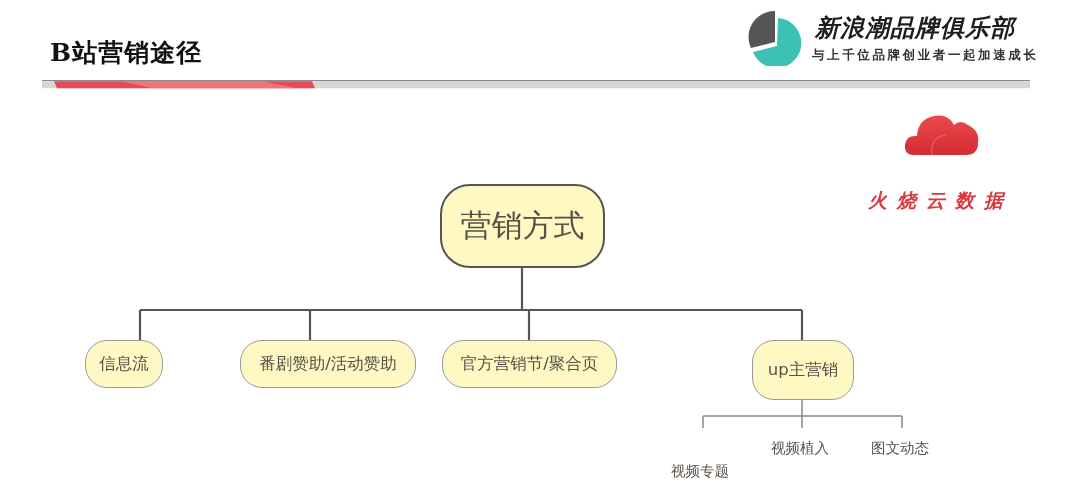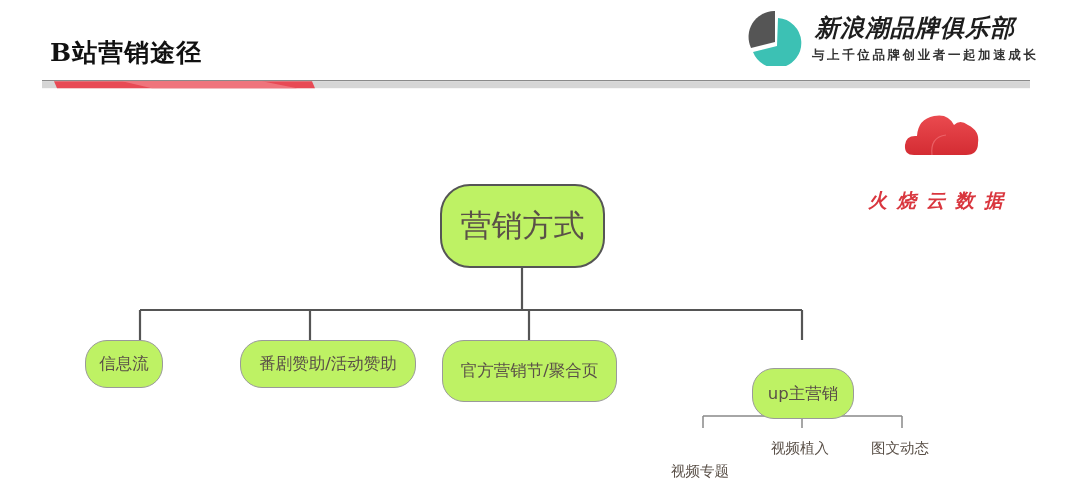--- a/index.html
+++ b/index.html
@@ -9,21 +9,21 @@
            font-size:25px; color:#111; letter-spacing:1px; font-weight:bold; }
   .title-bar { position:absolute; left:42px; top:80px; width:988px; height:9px; }
   .brand-logo { position:absolute; left:745px; top:8px; width:58px; height:58px; }
   .brand-name { position:absolute; left:815px; top:12px; font-size:24px; font-weight:bold; font-style:italic;
                 color:#1d1d1d; letter-spacing:1px; }
   .brand-slogan { position:absolute; left:812px; top:47px; font-size:12.5px; color:#333; letter-spacing:2.6px; font-weight:bold; }
   .cloud { position:absolute; left:902px; top:107px; width:80px; height:52px; }
   .cloud-label { position:absolute; left:868px; top:165px; font-size:19px; color:#d9363e; letter-spacing:10px;
                  font-family:"DejaVu Serif","Liberation Serif",serif; font-style:italic; font-weight:bold;margin-top:23px; }
   .diagram { position:absolute; left:0; top:0; width:1080px; height:495px; pointer-events:none; }
-  .node { position:absolute; border:1.5px solid #9a9a9a; border-radius:22px; background:#bef264;
+  .node { position:absolute; border:1.5px solid #9a9a9a; border-radius:22px; background:#fef9c3;
           display:flex; align-items:center; justify-content:center; color:#5a5048; font-size:16.5px; box-sizing:border-box; }
   .node.root { border:2px solid #555; border-radius:30px; font-size:31px; color:#5a5048; }
   .leaf { position:absolute; font-size:14.5px; color:#5a5048; }
 </style>
 </head>
 <body>
 
 <div class="title">B站营销途径</div>
 
 <svg class="title-bar" viewBox="0 0 988 9" preserveAspectRatio="none">
@@ -72,22 +72,22 @@
 <div class="node root" style="left:440px;top:184px;width:165px;height:84px;">
   <span>营销方式</span>
 </div>
 
 <div class="node" style="left:85px;top:340px;width:78px;height:48px;">
   <span>信息流</span>
 </div>
 <div class="node" style="left:240px;top:340px;width:176px;height:48px;">
   <span>番剧赞助/活动赞助</span>
 </div>
-<div class="node" style="left:442px;top:340px;width:175px;height:62px;">
+<div class="node" style="left:442px;top:340px;width:175px;height:48px;">
   <span>官方营销节/聚合页</span>
 </div>
-<div class="node" style="left:752px;top:340px;width:102px;height:51px;margin-top:28px;">
+<div class="node" style="left:752px;top:340px;width:102px;height:60px;">
   <span>up主营销</span>
 </div>
 
 <div class="leaf" style="left:671px;top:462px;">视频专题</div>
 <div class="leaf" style="left:771px;top:439px;">视频植入</div>
 <div class="leaf" style="left:871px;top:439px;">图文动态</div>
 
 </body></html>

